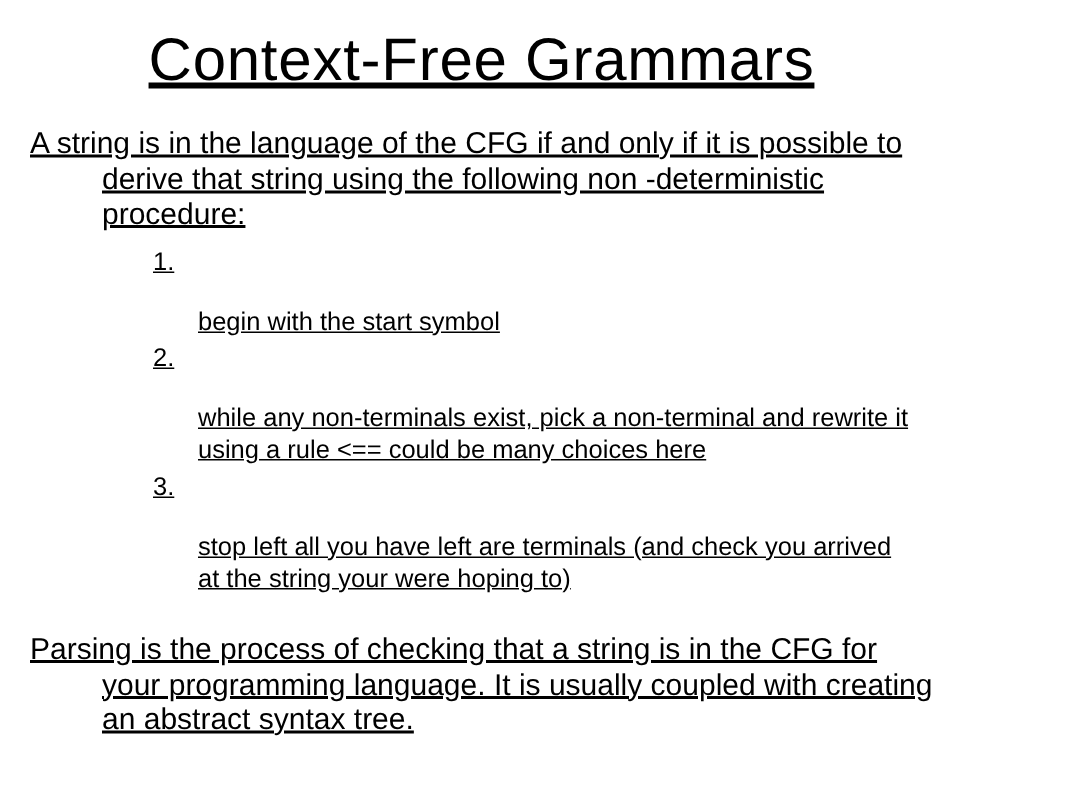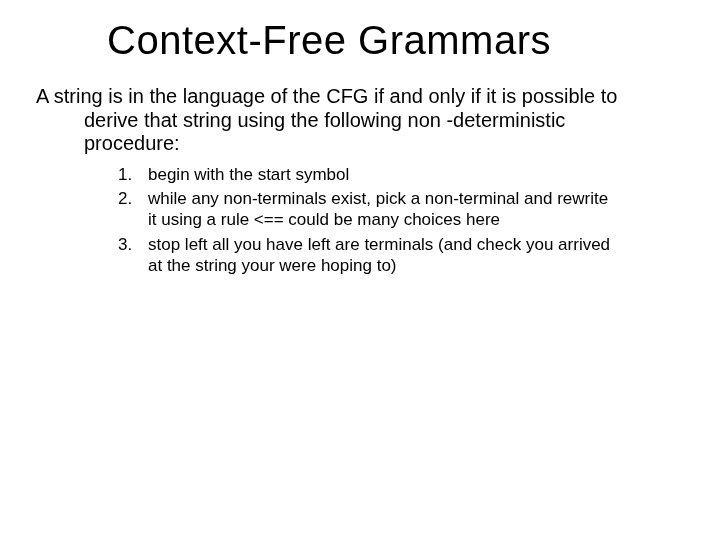--- a/index.html
+++ b/index.html
@@ -9,21 +9,22 @@
     height: 540px;
     background: #ffffff;
     font-family: Arial, Helvetica, sans-serif;
     color: #000000;
     overflow: hidden;
   }
   .slide {
     width: 642px;
     height: 540px;
     box-sizing: border-box;
-    padding: 18px 20px 20px 36px;
+    padding: 18px 20px 20px 20px;
+    text-decoration: underline;
   }
   .title {
     text-align: center;
     font-size: 40px;
     font-weight: normal;
     margin: 0 0 22px 0;
     letter-spacing: 0.5px;
   }
   .body-para {
     font-size: 20px;
@@ -40,20 +41,21 @@
   }
   .list .item {
     display: flex;
     margin: 0 0 3px 0;
   }
   .list .num {
     flex: 0 0 30px;
   }
   .list .txt {
     flex: 1;
+    margin-top: 40px;
   }
 </style>
 </head>
 <body>
 
 <div class="slide">
 
   <h1 class="title">Context-Free Grammars</h1>
 
   <p class="body-para">A string is in the language of the CFG if and only if it is possible to derive that string using the following non -deterministic procedure:</p>
@@ -66,14 +68,15 @@
     <div class="item">
       <span class="num">2.</span>
       <span class="txt">while any non-terminals exist, pick a non-terminal and rewrite it using a rule &lt;== could be many choices here</span>
     </div>
     <div class="item">
       <span class="num">3.</span>
       <span class="txt">stop left all you have left are terminals (and check you arrived at the string your were hoping to)</span>
     </div>
   </div>
 
+  <p class="body-para">Parsing is the process of checking that a string is in the CFG for your programming language.  It is usually coupled with creating an abstract syntax tree.</p>
 
 </div>
 
 </body></html>

